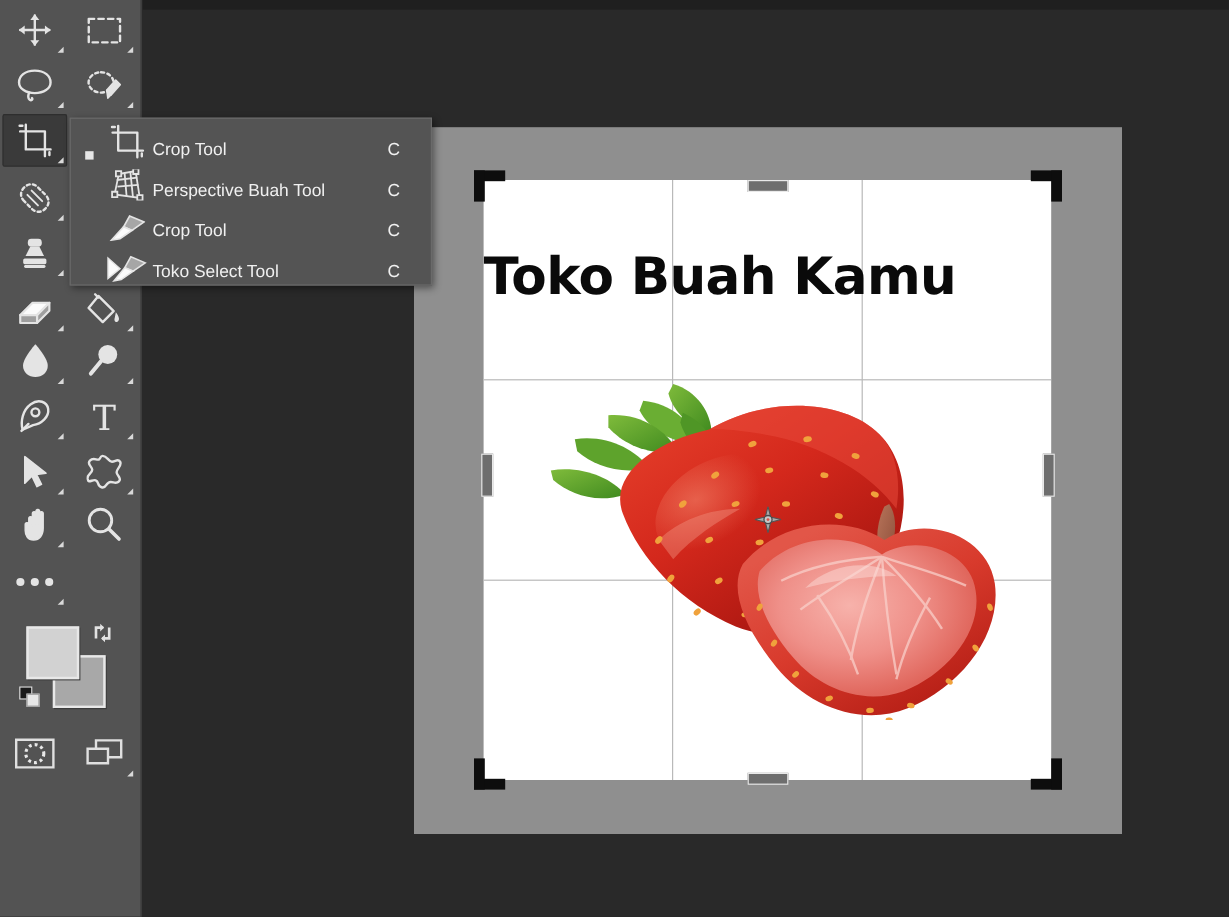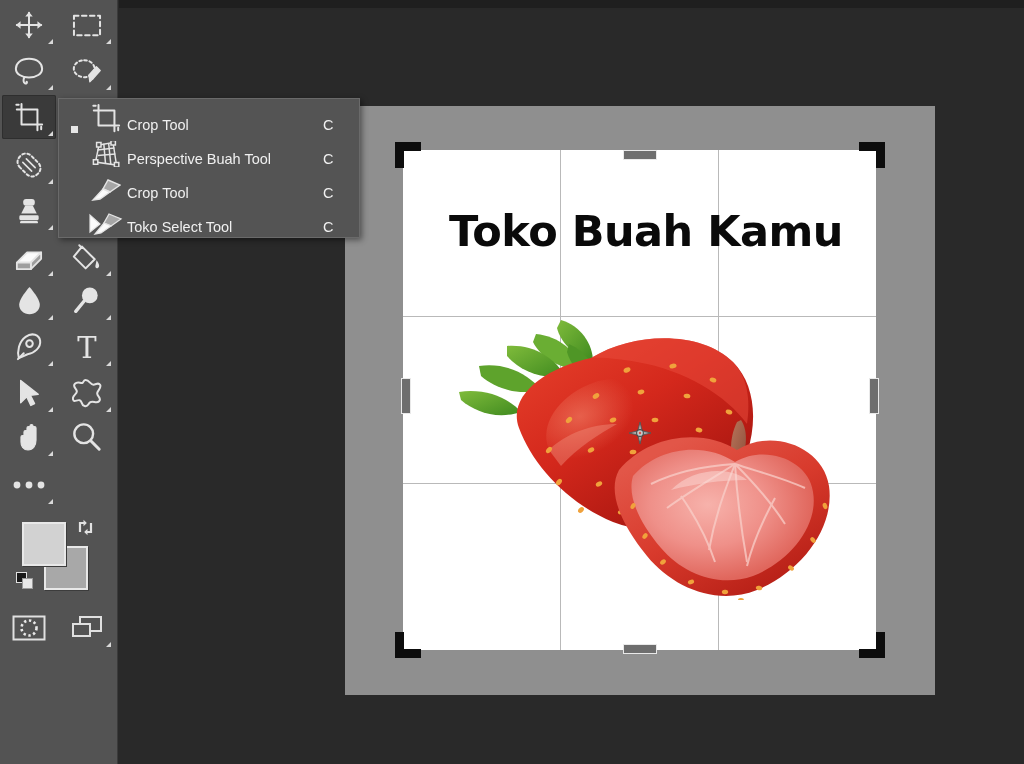--- a/index.html
+++ b/index.html
@@ -103,28 +103,26 @@
 
   
   .ch { position: absolute; z-index: 12; }
   .ch span { position: absolute; background: #0d0d0d; display: block; }
   
   .eh { position: absolute; z-index: 12; background: #6e6e6e; border: 1px solid #e9e9e9; }
 
   
   #canvas-title {
     position: absolute; left: 0; right: 0; top: 56px;
-    text-align: center;
     font-family: "DejaVu Sans", sans-serif;
     font-weight: 700;
     font-size: 43px;
     letter-spacing: -0.5px;
     color: #0a0a0a;
     z-index: 6;
-    padding-left: 13px;
   }
 
   
   #art { position: absolute; left: 38px; top: 150px; width: 400px; height: 300px; z-index: 5; }
 
   
   #center-marker { position: absolute; left: 226px; top: 272px; z-index: 14; }
 
   
   #topstrip {

